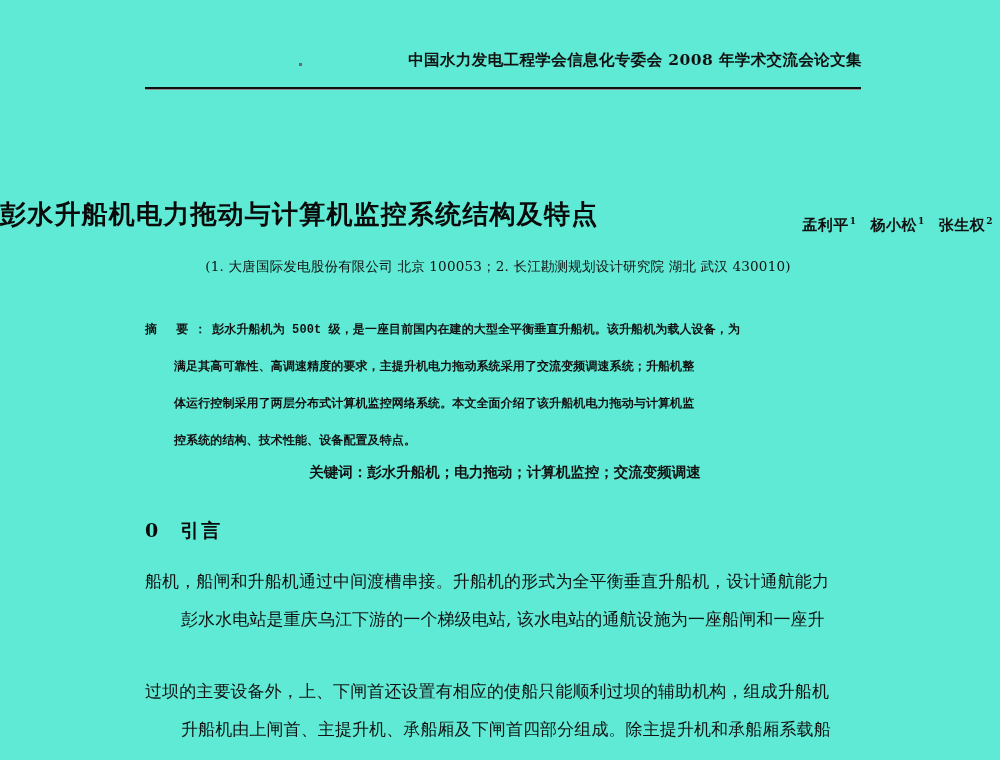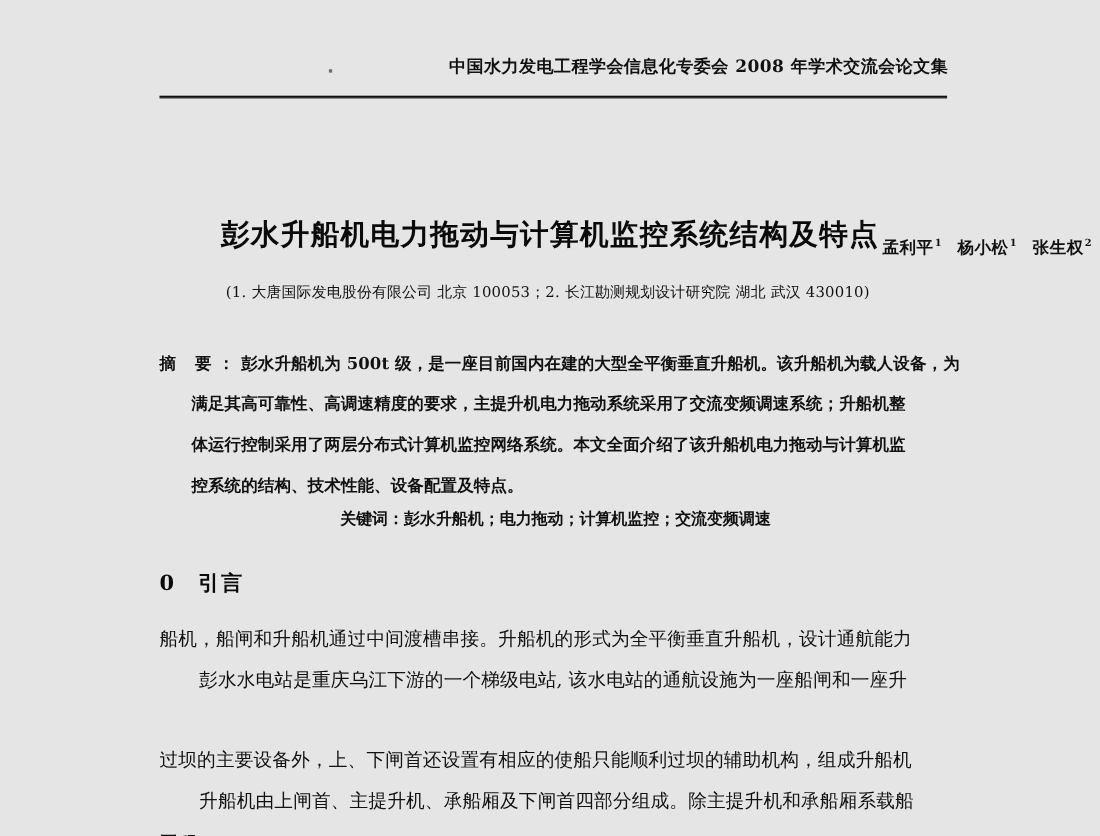--- a/index.html
+++ b/index.html
@@ -13,21 +13,21 @@
     overflow: hidden;
     font-family: "DejaVu Serif", "Liberation Serif", serif;
     color: #000000;
     position: relative;
   }
 
   .page {
     position: relative;
     width: 1000px;
     height: 760px;
-    background: #e5e5e5;
+    background: #5eead4;
     overflow: hidden;
   }
 
   
   .header-zone {
     position: absolute;
     left: 0;
     top: 52px;
     width: 1000px;
     height: 40px;
@@ -67,21 +67,21 @@
     height: 1px;
     background: #8e8e8e;
   }
 
   
   .title {
     position: absolute;
     left: 0;
     top: 155px;
     width: 1000px;
-    text-align: center;
+    text-align: left;
     font-size: 26px;
     font-weight: bold;
     letter-spacing: 1.2px;
     line-height: 1.2;
     color: #0a0a0a;
     margin-top: 44px;
   }
 
   .authors {
     position: absolute;
@@ -113,24 +113,25 @@
     letter-spacing: 0.2px;
     color: #111;
   }
 
   
   .abstract {
     position: absolute;
     left: 145px;
     top: 312px;
     width: 720px;
-    font-size: 15px;
+    font-size: 12px;
     font-weight: bold;
     line-height: 37px;
     color: #111;
+    font-family: Liberation Mono, monospace;
   }
   .abstract-line {
     white-space: nowrap;
     letter-spacing: 0.1px;
   }
   .abstract-line.indent { padding-left: 29px; }
   .abstract-label {
     font-weight: bold;
     letter-spacing: 6px;
   }

